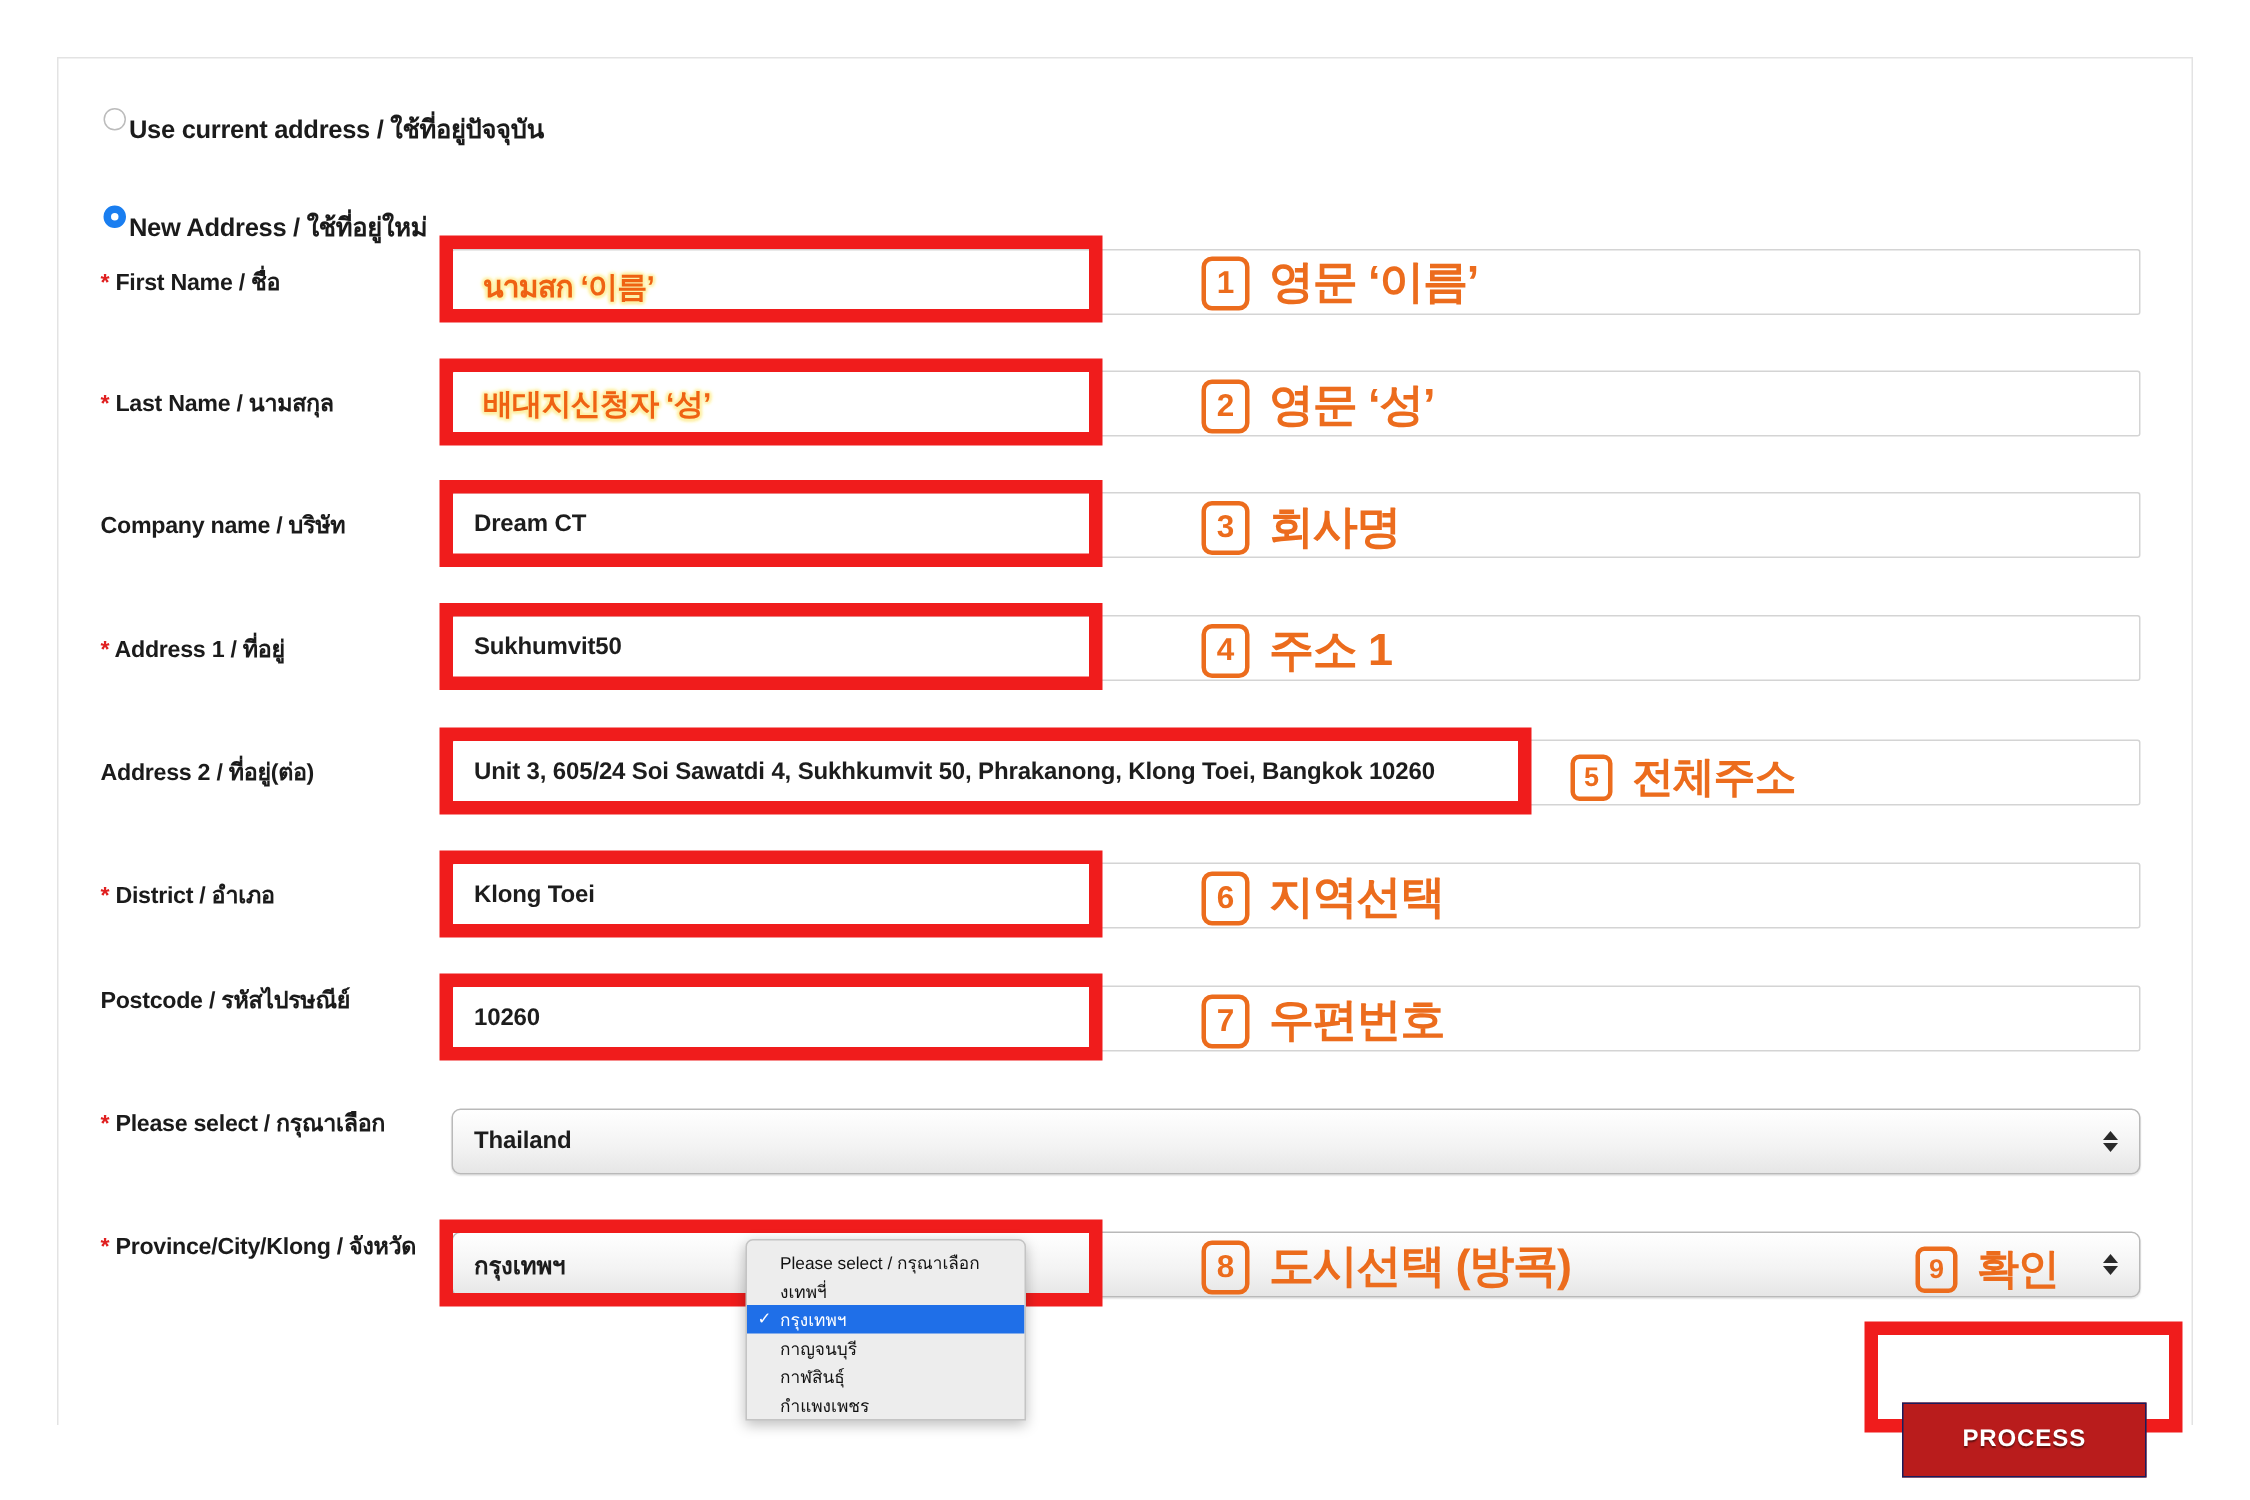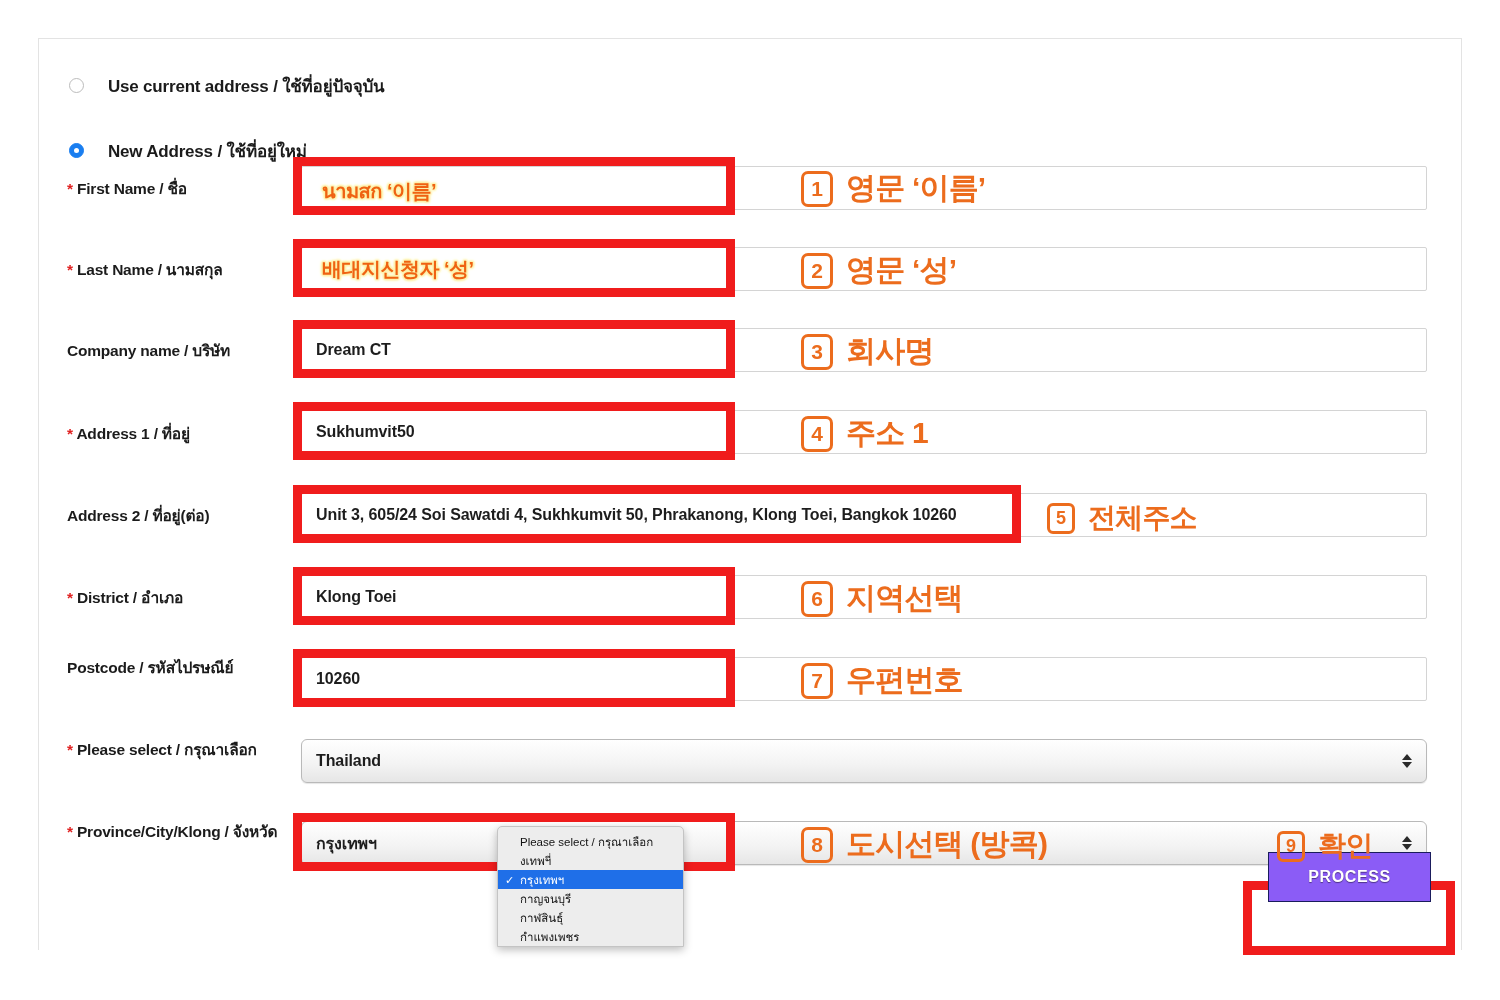--- a/index.html
+++ b/index.html
@@ -18,22 +18,22 @@
     width: 1424px; height: 912px;
     background: #ffffff;
     border: 1px solid #e3e3e3;
     border-bottom: none;
     overflow: hidden;
   }
 
   
   .radio-row {
     position: absolute;
-    display: flex; align-items: center;
-    gap: 24px;
+    display: flex; align-items: flex-start;
+    gap: 2px;
     white-space: nowrap;
   }
   .radio-row.r1 { left: 30px; top: 33px; }
   .radio-row.r2 { left: 30px; top: 63px; margin-top: 35px; }
   .radio {
     width: 15px; height: 15px; border-radius: 50%;
     border: 1px solid #bcbcbc; background: #fff;
     flex: 0 0 auto; position: relative;
   }
   .radio.on {
@@ -170,23 +170,23 @@
   }
   .popup .opt .chk {
     position: absolute; left: 7px; top: 50%;
     transform: translateY(-50%);
     font-size: 11px; line-height: 1;
   }
 
   
   .process-btn {
     position: absolute;
-    left: 1268px; top: 852px;
+    left: 1268px; top: 935px;
     width: 163px; height: 50px;
-    background: #8b5cf6;
+    background: #b91c1c;
     border: 1px solid #1a1c5c;
     display: flex; align-items: center; justify-content: center;
     color: #ffffff;
     font-size: 16px; font-weight: 800;
     letter-spacing: 0.6px;
     z-index: 7;
     text-shadow: 0 1px 1px rgba(0,0,0,.45);
   }
 </style>
 </head>

